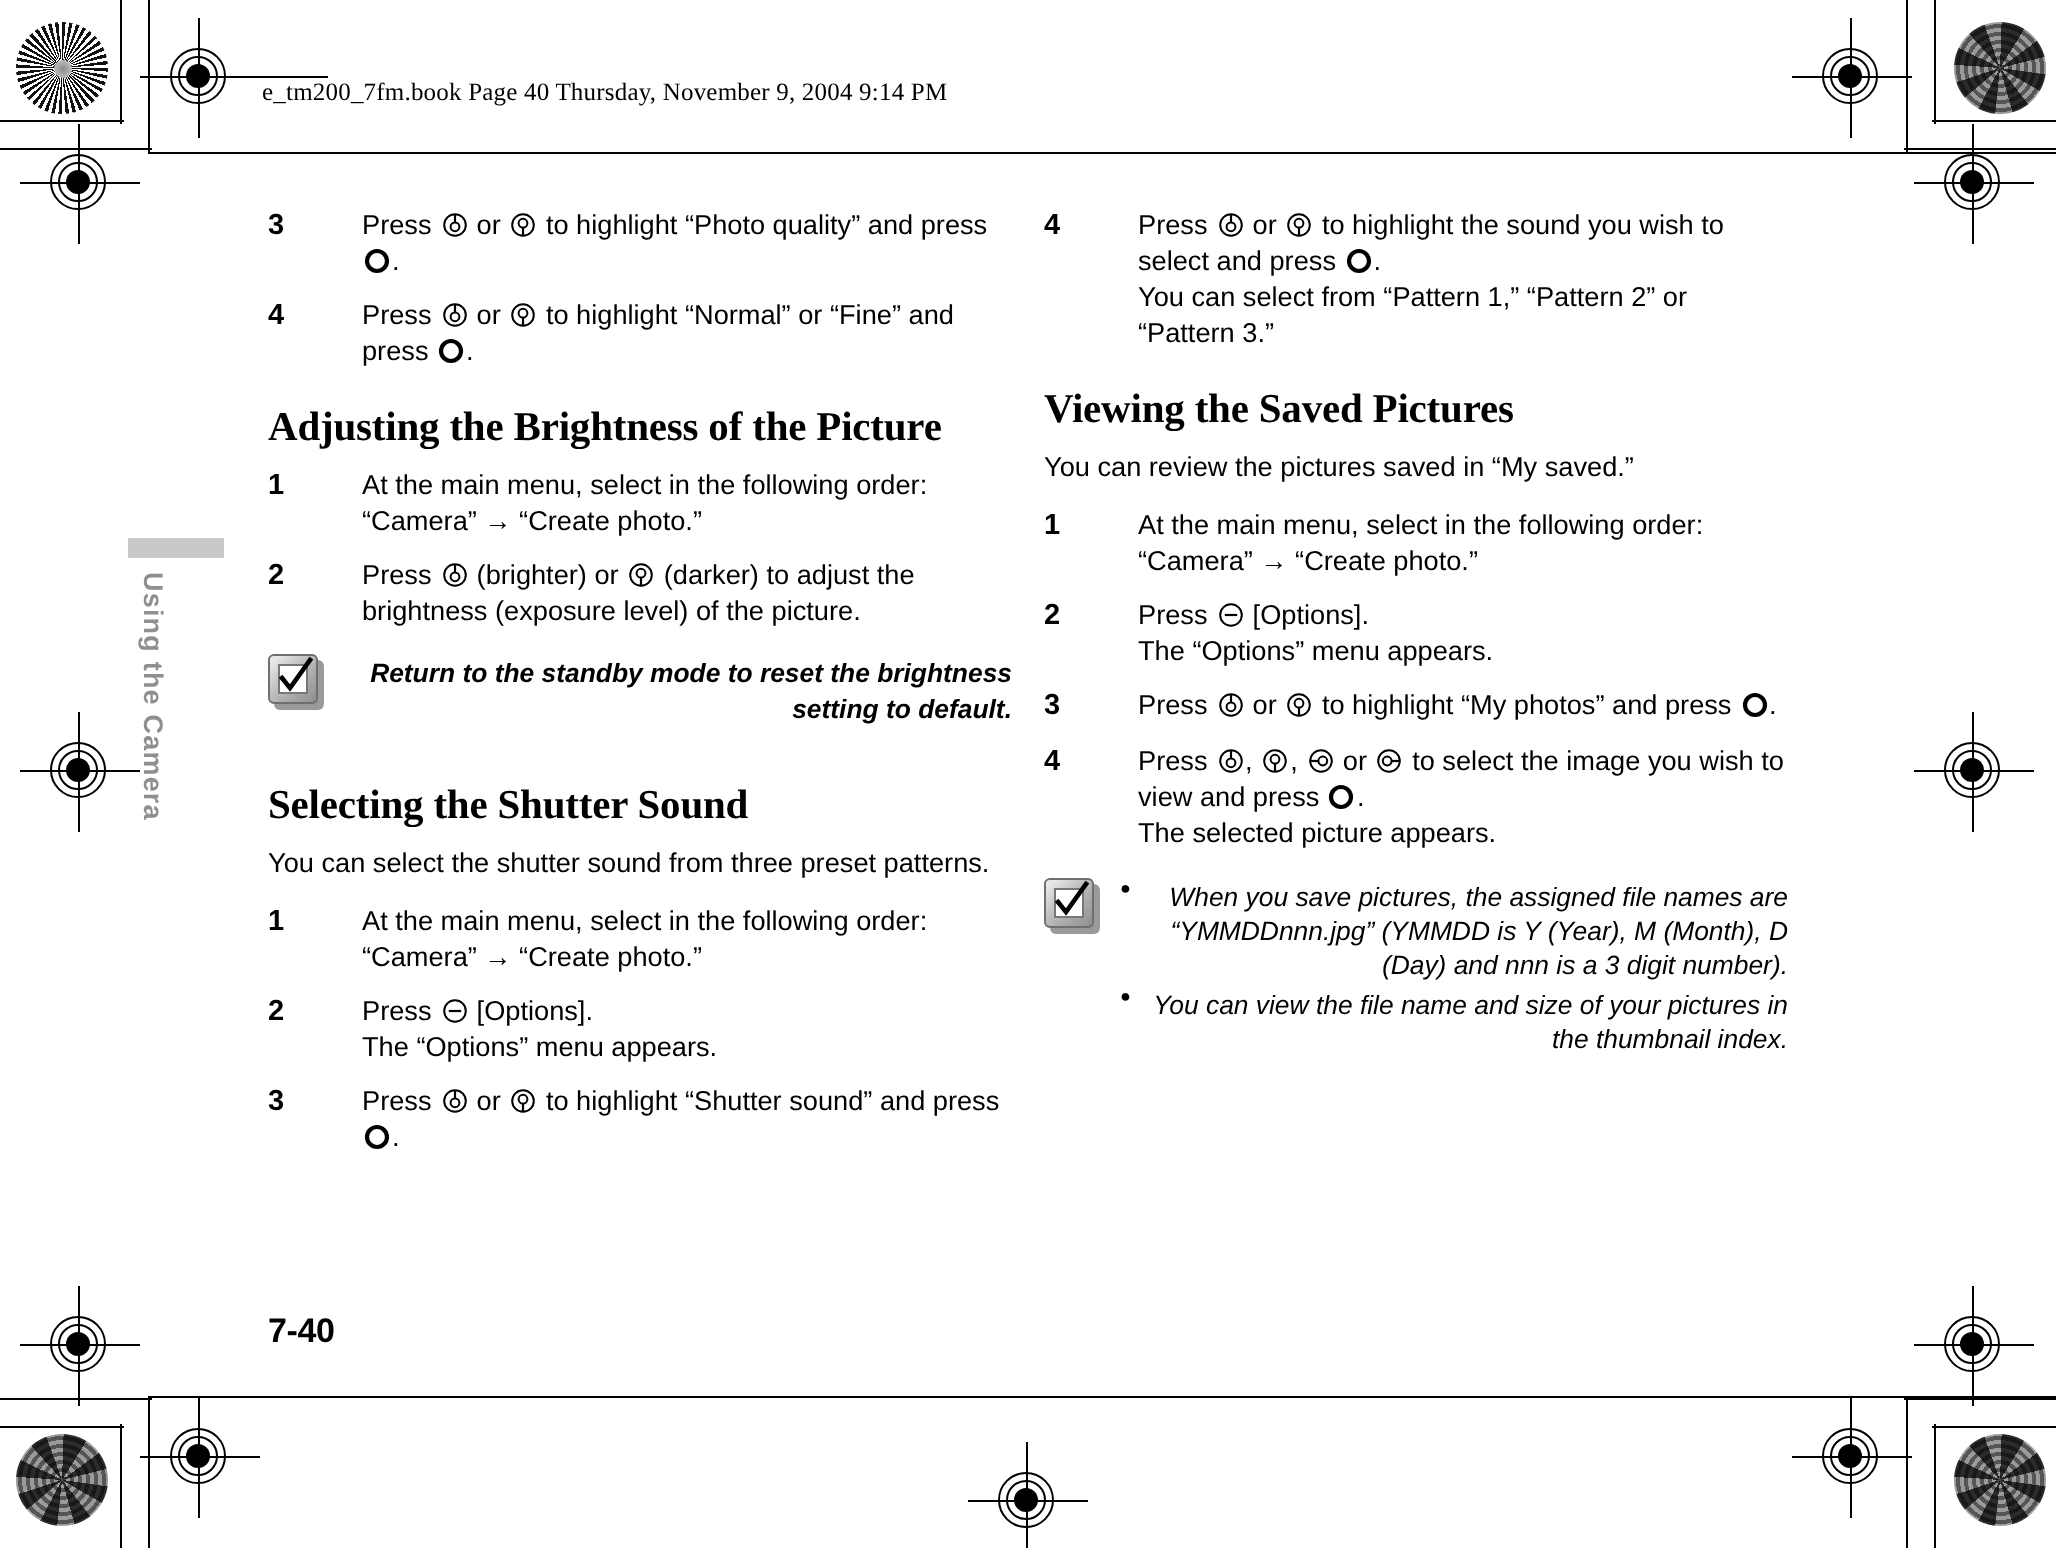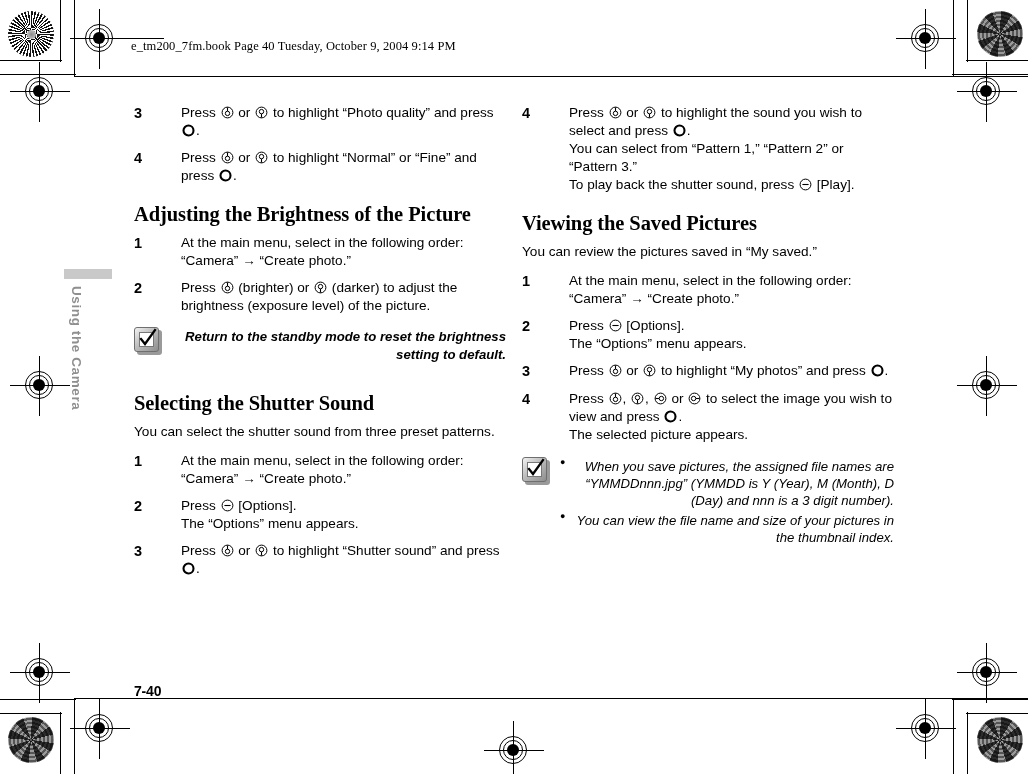--- a/index.html
+++ b/index.html
@@ -125,24 +125,23 @@
     color: #8f8f8f;
     letter-spacing: .6px;
     white-space: nowrap;
     transform: rotate(90deg);
     transform-origin: 0 0;
   }
 
   .page-num {
     position: absolute;
     left: 134px; top: 656px;
-    font-size: 14px;
+    font-size: 17px;
     font-weight: bold;
     letter-spacing: -.2px;
-    margin-top: 27px;
   }
 
   .col {
     position: absolute;
     top: 104px;
     width: 372px;
   }
   .col.left  { left: 134px; }
   .col.right { left: 522px; }
 
@@ -356,21 +355,21 @@
   <div class="reg" style="left:492px; top:729px;">
       <span class="h"></span>
       <span class="v"></span>
       <span class="ring-out"></span>
       <span class="ring-in"></span>
       <span class="dot"></span>
     </div>
 </div>
 
 <div class="header-rule"></div>
-<div class="header-text">e_tm200_7fm.book  Page 40  Tuesday, October 9, 2004  9:14 PM</div>
+<div class="header-text">e_tm200_7fm.book  Page 40  Thursday, November 9, 2004  9:14 PM</div>
 <div class="header-sep"></div>
 <div class="footer-sep"></div>
 
 <div class="tab-band"></div>
 <div class="tab-text">Using the Camera</div>
 
 <div class="page-num">7-40</div>
 
 <div class="col left">
 
@@ -484,24 +483,20 @@
               <circle cx="6.5" cy="7.4" r="2.2" fill="none" stroke="#000" stroke-width="1"></circle>
               <path d="M6.5 5.1 L6.5 1.4" stroke="#000" stroke-width="1.1" fill="none"></path>
             </svg></span> or <span class="key"><svg width="13" height="13" viewBox="0 0 13 13">
               <circle cx="6.5" cy="6.5" r="5.4" fill="#fff" stroke="#000" stroke-width="1"></circle>
               <circle cx="6.5" cy="5.6" r="2.2" fill="none" stroke="#000" stroke-width="1"></circle>
               <path d="M6.5 7.9 L6.5 11.6" stroke="#000" stroke-width="1.1" fill="none"></path>
             </svg></span> to highlight the sound you wish to select and press <span class="key"><svg width="13" height="13" viewBox="0 0 13 13">
               <circle cx="6.5" cy="6.5" r="5.0" fill="#fff" stroke="#000" stroke-width="2.1"></circle>
             </svg></span>.</span>
       <span class="sub">You can select from “Pattern 1,” “Pattern 2” or “Pattern 3.”</span>
-      <span class="sub">To play back the shutter sound, press <span class="key"><svg width="13" height="13" viewBox="0 0 13 13">
-              <circle cx="6.5" cy="6.5" r="5.4" fill="#fff" stroke="#000" stroke-width="1"></circle>
-              <path d="M3.4 6.5 L9.6 6.5" stroke="#000" stroke-width="1.1"></path>
-            </svg></span> [Play].</span>
     </div>
   </div>
 
   <h2 class="sect">Viewing the Saved Pictures</h2>
   <p class="lead">You can review the pictures saved in “My saved.”</p>
 
   <div style="height:8px"></div>
 
   <div class="step">
     <div class="num">1</div>

